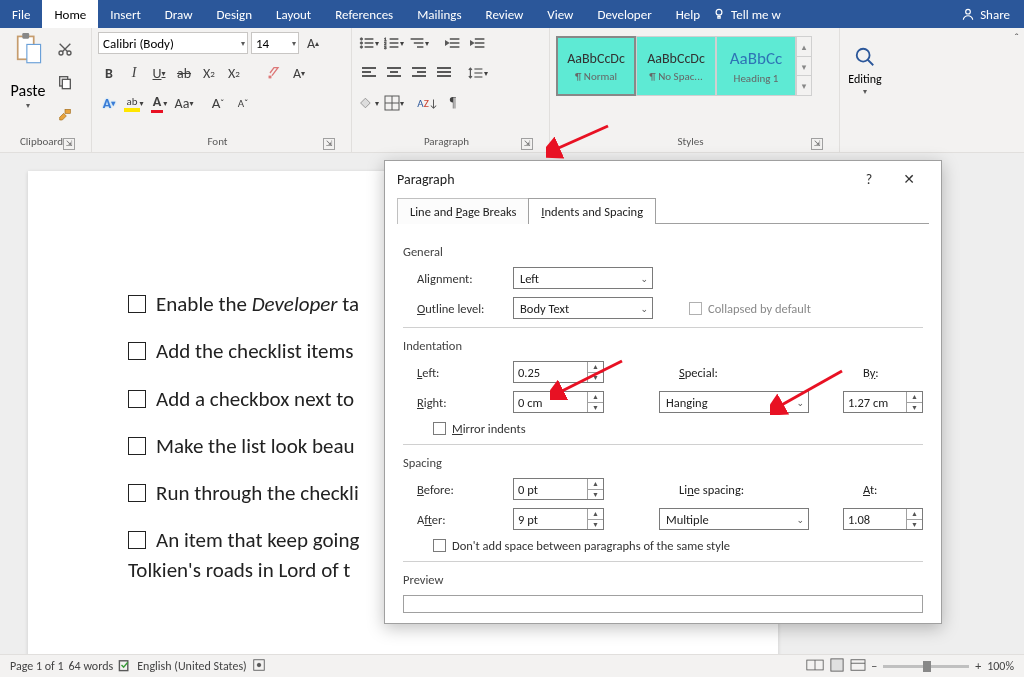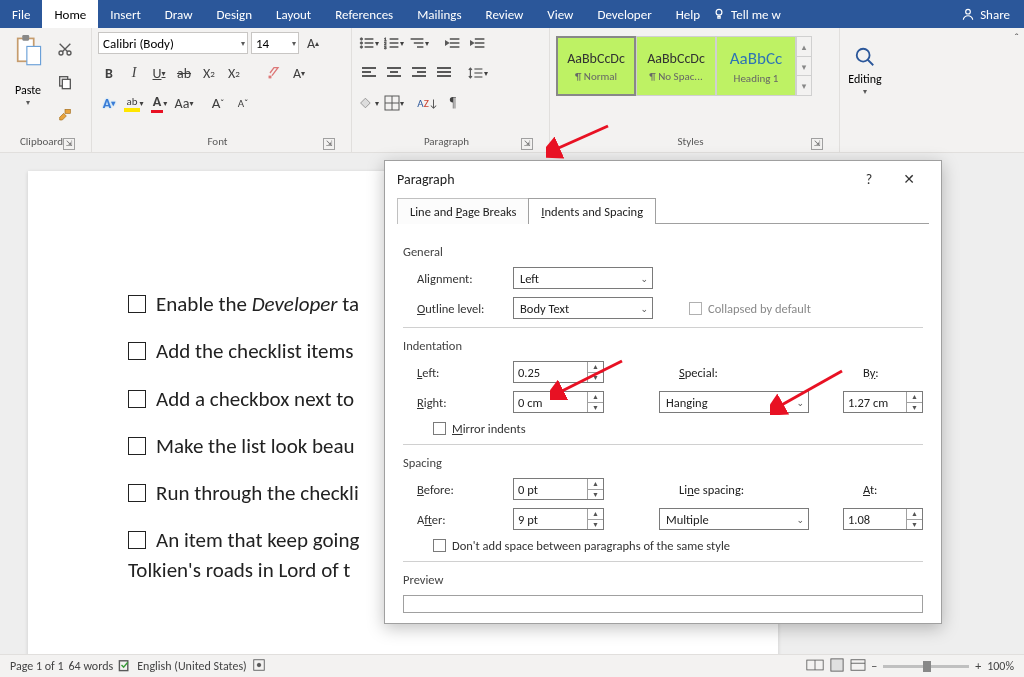--- a/index.html
+++ b/index.html
@@ -20,21 +20,21 @@
   .group-body { flex: 1; display: flex; gap: 4px; }
 
   .big-btn { display: flex; flex-direction: column; align-items: center; justify-content: center; width: 44px; height: 78px; cursor: pointer; }
   .mini-icon { width: 22px; height: 18px; display: flex; align-items: center; justify-content: center; cursor: pointer; color: #404040; margin: 2px 0; }
   .select-box { background: #fff; border: 1px solid #c8c6c4; height: 22px; display: flex; align-items: center; padding: 0 4px; font-size: 13px; min-width: 0; position: relative; }
   .select-box .dd { position: absolute; right: 2px; font-size: 8px; color: #595959; }
   .row { display: flex; align-items: center; gap: 3px; margin-bottom: 4px; }
   .fmt-btn { width: 22px; height: 22px; display: flex; align-items: center; justify-content: center; cursor: pointer; color: #404040; font-size: 14px; }
   .fmt-btn svg { width: 16px; height: 16px; }
 
-  .styles-group .style-box { background: #bef264; border: 1px solid #d0d0d0; width: 80px; height: 60px; display: flex; flex-direction: column; align-items: center; justify-content: center; cursor: pointer; font-size: 12px; }
+  .styles-group .style-box { background: #5eead4; border: 1px solid #d0d0d0; width: 80px; height: 60px; display: flex; flex-direction: column; align-items: center; justify-content: center; cursor: pointer; font-size: 12px; }
   .styles-group .style-box.selected { border: 1px solid #888; box-shadow: inset 0 0 0 1px #888; }
   .styles-group .style-sample { font-size: 14px; color: #333; }
   .styles-group .style-name { color: #666; font-size: 11px; margin-top: 3px; }
 
   .collapse-caret { position: absolute; right: 5px; top: 3px; color: #595959; font-size: 12px; cursor: pointer; }
 
   .document-area { background: #eeeeee; height: calc(100% - 28px - 125px - 23px); display: flex; justify-content: flex-start; padding: 18px 0 0 28px; overflow: hidden; position: relative; }
   .page { background: #fff; width: 750px; height: 900px; box-shadow: 0 1px 4px rgba(0,0,0,0.15); padding: 120px 0 0 100px; font-family: Calibri, sans-serif; font-size: 21px; color: #222; }
   .check-item { display: flex; align-items: flex-start; gap: 10px; margin-bottom: 20px; line-height: 1.3; }
   .check-item .box { width: 18px; height: 18px; border: 1.5px solid #222; margin-top: 4px; flex-shrink: 0; }
@@ -116,21 +116,21 @@
   <span class="collapse-caret">ˆ</span>
 
   <div class="group" style="width:92px">
     <div class="group-body">
       <div class="big-btn">
         <svg width="28" height="32" viewBox="0 0 24 28">
             <rect x="3" y="3" width="14" height="20" fill="#fff" stroke="#c69c6d" stroke-width="1.5"></rect>
             <rect x="7" y="0" width="6" height="5" fill="#888" rx="1"></rect>
             <rect x="11" y="10" width="12" height="16" fill="#fff" stroke="#6aa0d8"></rect>
           </svg>
-        <span style="font-size:12px;margin-top:16px">Paste</span>
+        <span style="font-size:16px;margin-top:16px">Paste</span>
         <span style="font-size:8px;color:#595959">▾</span>
       </div>
       <div style="display:flex;flex-direction:column;justify-content:space-around">
         <div class="mini-icon">
             <svg width="16" height="16" viewBox="0 0 24 24" stroke="#595959" fill="none" stroke-width="2">
               <circle cx="6" cy="18" r="3"></circle>
               <circle cx="18" cy="18" r="3"></circle>
               <path d="M8 16L20 4M16 16L4 4"></path>
             </svg>
           </div>

